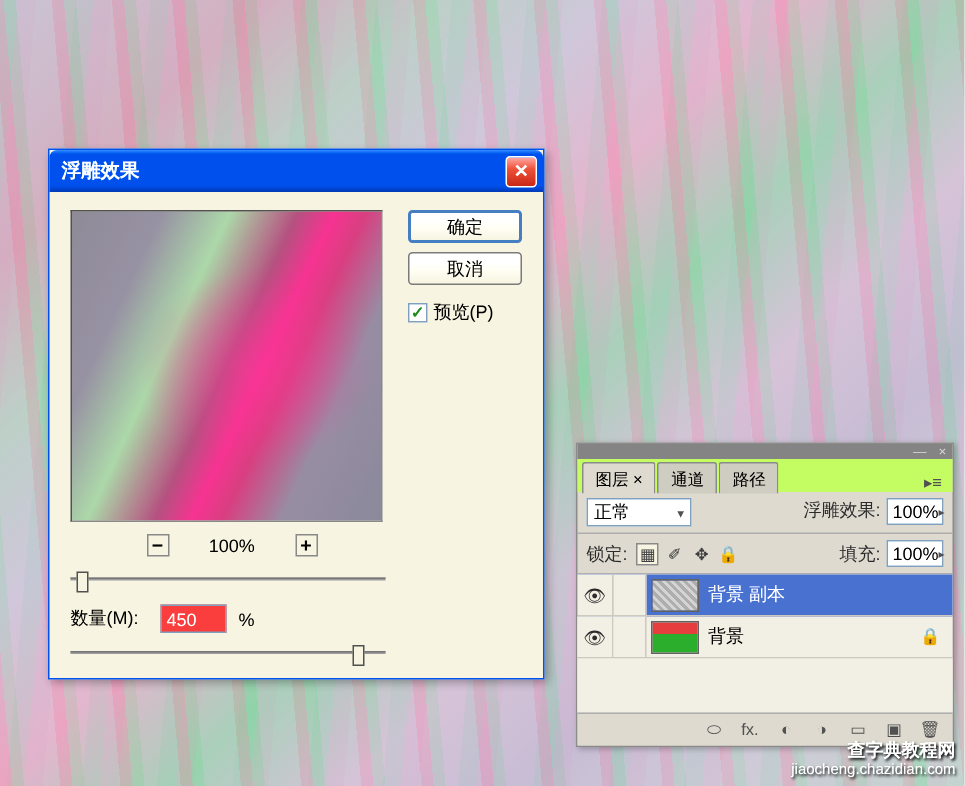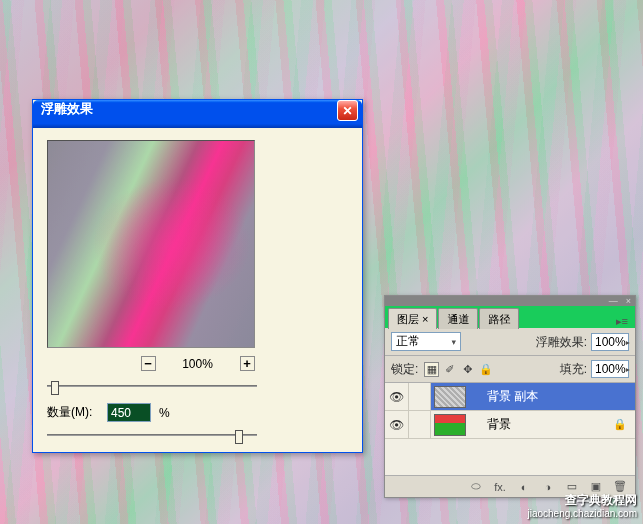--- a/index.html
+++ b/index.html
@@ -1,72 +1,72 @@
 <!DOCTYPE html>
 <html><head>
 <meta charset="utf-8">
 <style>
 *{box-sizing:border-box;margin:0;padding:0;font-family:"Microsoft YaHei",SimSun,Arial,sans-serif;font-size:12px}
 body{position:relative;width:643px;height:524px;overflow:hidden;background:linear-gradient(135deg,#c8c2d0 0%,#d5a8b8 15%,#b8d0c0 25%,#d0c5d8 35%,#e8b0c8 45%,#a0d0b0 55%,#d8c0d5 65%,#c5b8d0 75%,#d0c8d5 85%,#c0d5c8 100%);filter:contrast(1.1)}
 .bg-texture{position:absolute;inset:0;background:repeating-linear-gradient(85deg,rgba(255,100,150,.15) 0 8px,rgba(100,220,150,.15) 8px 16px,rgba(200,200,220,.2) 16px 40px),repeating-linear-gradient(95deg,rgba(80,200,140,.1) 0 12px,rgba(220,130,180,.1) 12px 24px,transparent 24px 50px)}
 .dialog{position:absolute;left:32px;top:99px;width:331px;background:#ece9d8;border:1px solid #0054e3;box-shadow:2px 2px 6px rgba(0,0,0,.3)}
-.titlebar{height:28px;background:linear-gradient(to bottom,#3b8df7 0%,#0054e3 10%,#0054e3 85%,#0040b0 100%);display:flex;padding:0 4px;border-radius:5px 5px 0 0}
+.titlebar{height:28px;background:linear-gradient(to bottom,#3b8df7 0%,#0054e3 10%,#0054e3 85%,#0040b0 100%);display:flex;align-items:center;padding:0 4px;border-radius:5px 5px 0 0}
 .titlebar-text{color:#fff;font-weight:bold;font-size:13px;flex:1;padding-left:4px}
 .close-btn{width:21px;height:21px;background:linear-gradient(to bottom,#f5a6a0,#e45540 40%,#c23020);border:1px solid #fff;border-radius:3px;color:#fff;display:flex;align-items:center;justify-content:center;font-weight:bold;font-size:12px;cursor:pointer}
 .dialog-body{padding:12px 14px 14px;display:flex;gap:10px}
 .left-col{flex:1}
 .preview{width:208px;height:208px;border:1px solid #888;border-top-color:#555;border-left-color:#555;background:linear-gradient(115deg,#8d8a95 0%,#9590a0 20%,#a8d0a5 35%,#b05580 50%,#ec3a90 58%,#d04580 65%,#958ca0 78%,#8a8898 100%);position:relative;overflow:hidden}
 .preview::after{content:"";position:absolute;inset:0;background:radial-gradient(ellipse at 60% 50%,rgba(240,60,150,.5) 0%,transparent 45%)}
 .zoom-row{display:flex;align-items:center;justify-content:center;gap:22px;margin:8px 0 14px}
 .zoom-btn{width:15px;height:15px;border:1px solid #888;background:#ece9d8;display:flex;align-items:center;justify-content:center;font-size:13px;font-weight:bold;cursor:pointer;line-height:1}
 .zoom-pct{min-width:40px;text-align:center}
 .ctrl-row{display:flex;align-items:center;gap:6px;margin-bottom:12px}
 .ctrl-label{min-width:54px}
 .num-input{width:44px;height:19px;border:1px solid #7f9db9;padding:1px 3px;background:#fff}
-.sel-input{background:#14532d;color:#fff}
+.sel-input{background:#ef4444;color:#fff}
 .unit{margin-left:2px}
 .angle-widget{width:34px;height:34px;border:1px solid #555;border-radius:50%;margin-left:10px;position:relative;background:#ece9d8}
 .angle-widget::after{content:"";position:absolute;right:2px;top:50%;width:14px;height:1px;background:#000;transform:translateY(-50%)}
 .slider{width:210px;height:4px}
 .slider-track{height:2px;background:#999;border-top:1px solid #777;position:relative}
 .slider-thumb{position:absolute;top:-5px;width:8px;height:14px;background:#ece9d8;border:1px solid #555}
 .right-col{width:76px;display:flex;flex-direction:column;gap:6px}
 .dlg-btn{height:22px;border:1px solid #7b7b7b;background:linear-gradient(#fff,#ece9d8);border-radius:3px;cursor:pointer;display:flex;align-items:center;justify-content:center}
 .dlg-btn.default{border:2px solid #4a7ebb}
 .chk-row{display:flex;align-items:center;gap:4px;margin-top:4px}
 .chk{width:13px;height:13px;border:1px solid #7f9db9;background:#fff;display:flex;align-items:center;justify-content:center;font-size:11px;color:#218b21;font-weight:bold}
 
 .panel{position:absolute;left:384px;top:295px;width:252px;background:#d5d2c8;border:1px solid #8a8a8a;box-shadow:1px 1px 4px rgba(0,0,0,.25)}
 .panel-top{height:10px;background:#848484;display:flex;align-items:center;justify-content:flex-end;padding-right:4px;gap:8px}
 .panel-top span{color:#ccc;font-size:9px;cursor:pointer}
-.tabs{display:flex;align-items:flex-end;height:22px;padding:21px 3px 0;background:#22c55e}
+.tabs{display:flex;align-items:flex-end;height:22px;padding:21px 3px 0;background:#bef264}
 .tab{padding:3px 8px 2px;background:#c8c5bb;border:1px solid #8a8a8a;border-bottom:none;margin-right:1px;cursor:pointer;border-radius:2px 2px 0 0;font-size:11px;position:relative;top:1px}
 .tab.active{background:#d5d2c8;z-index:1}
 .tabs-flyout{margin-left:auto;margin-right:4px;color:#555;cursor:pointer;font-size:11px}
-.panel-opts{padding:4px 6px;display:flex;align-items:flex-end;gap:4px;border-bottom:1px solid #aaa}
+.panel-opts{padding:4px 6px;display:flex;align-items:flex-start;gap:4px;border-bottom:1px solid #aaa}
 .panel-opts2{padding:4px 6px;display:flex;align-items:center;gap:4px;border-bottom:1px solid #aaa}
 .dd{height:19px;border:1px solid #7f9db9;background:#fff;display:flex;align-items:center;padding:0 4px;cursor:pointer}
 .dd .arrow{margin-left:auto;font-size:9px;color:#555}
 .blend-dd{width:70px}
 .opac-in{width:38px;height:18px;border:1px solid #7f9db9;background:#fff;display:flex;align-items:center;padding:0 3px}
 .opac-in .arrow{margin-left:auto;font-size:8px;color:#555}
 .lbl{color:#333}
 .lock-icons{display:flex;gap:3px;align-items:center;margin-left:2px}
 .mini-ico{width:15px;height:15px;border:1px solid transparent;display:flex;align-items:center;justify-content:center;font-size:11px;color:#444;cursor:pointer}
 .mini-ico.boxed{border-color:#888;background:#ece9d8}
 .layers-list{background:#e8e5db}
 .layer-row{display:flex;align-items:center;height:28px;border-bottom:1px solid #c5c2b8}
 .layer-row.sel{background:#4e73c9;color:#fff}
 .eye{width:24px;display:flex;align-items:center;justify-content:center;border-right:1px solid #c5c2b8;height:100%;cursor:pointer;background:#e8e5db;color:#333}
 .link-col{width:22px;border-right:1px solid #c5c2b8;height:100%;background:#e8e5db}
 .layer-row.sel .link-col,.layer-row.sel .eye{background:#e8e5db;color:#333}
 .thumb{width:32px;height:22px;border:1px solid #666;margin-left:3px}
 .thumb.copy{background:repeating-linear-gradient(45deg,#aaa 0 2px,#ccc 2px 4px)}
 .thumb.bg{background:linear-gradient(to bottom,#d44 0 40%,#3a3 40% 100%)}
-.layer-name{margin-left:21px;flex:1}
+.layer-name{margin-left:6px;flex:1}
 .layer-name.italic{}
 .lock-ind{margin-right:8px;font-size:11px}
 .layers-empty{height:36px;background:#e8e5db}
 .panel-foot{height:22px;background:#d5d2c8;border-top:1px solid #aaa;display:flex;align-items:center;justify-content:flex-end;gap:6px;padding:0 6px}
 .foot-ico{width:18px;height:16px;display:flex;align-items:center;justify-content:center;font-size:11px;color:#555;cursor:pointer}
 .watermark{position:absolute;right:6px;bottom:4px;color:#fff;font-size:13px;font-weight:bold;text-shadow:1px 1px 2px #000;text-align:right;line-height:1.2}
 .watermark small{font-size:10px;font-weight:normal;display:block}
 </style>
 </head>
 <body>
@@ -99,20 +99,28 @@
         <input class="num-input sel-input" value="450" style="">
         <span class="unit">%</span>
       </div>
       <div class="slider">
           <div class="slider-track">
             <div class="slider-thumb" style="left:188px"></div>
           </div>
         </div>
     </div>
 
+    <div class="right-col">
+      <div class="dlg-btn default">确定</div>
+      <div class="dlg-btn">取消</div>
+      <label class="chk-row">
+        <span class="chk">✓</span>
+        <span>预览(P)</span>
+      </label>
+    </div>
   </div>
 </div>
 
 <div class="panel">
   <div class="panel-top">
     <span>—</span>
     <span>×</span>
   </div>
   <div class="tabs">
     <div class="tab active">图层 ×</div>

